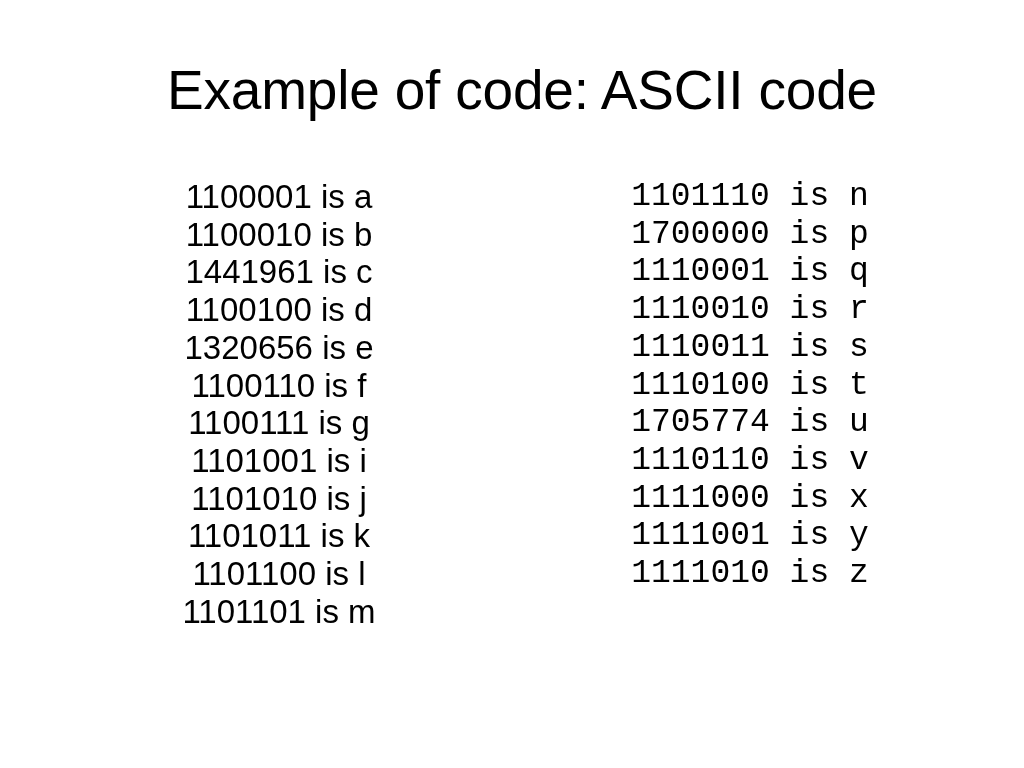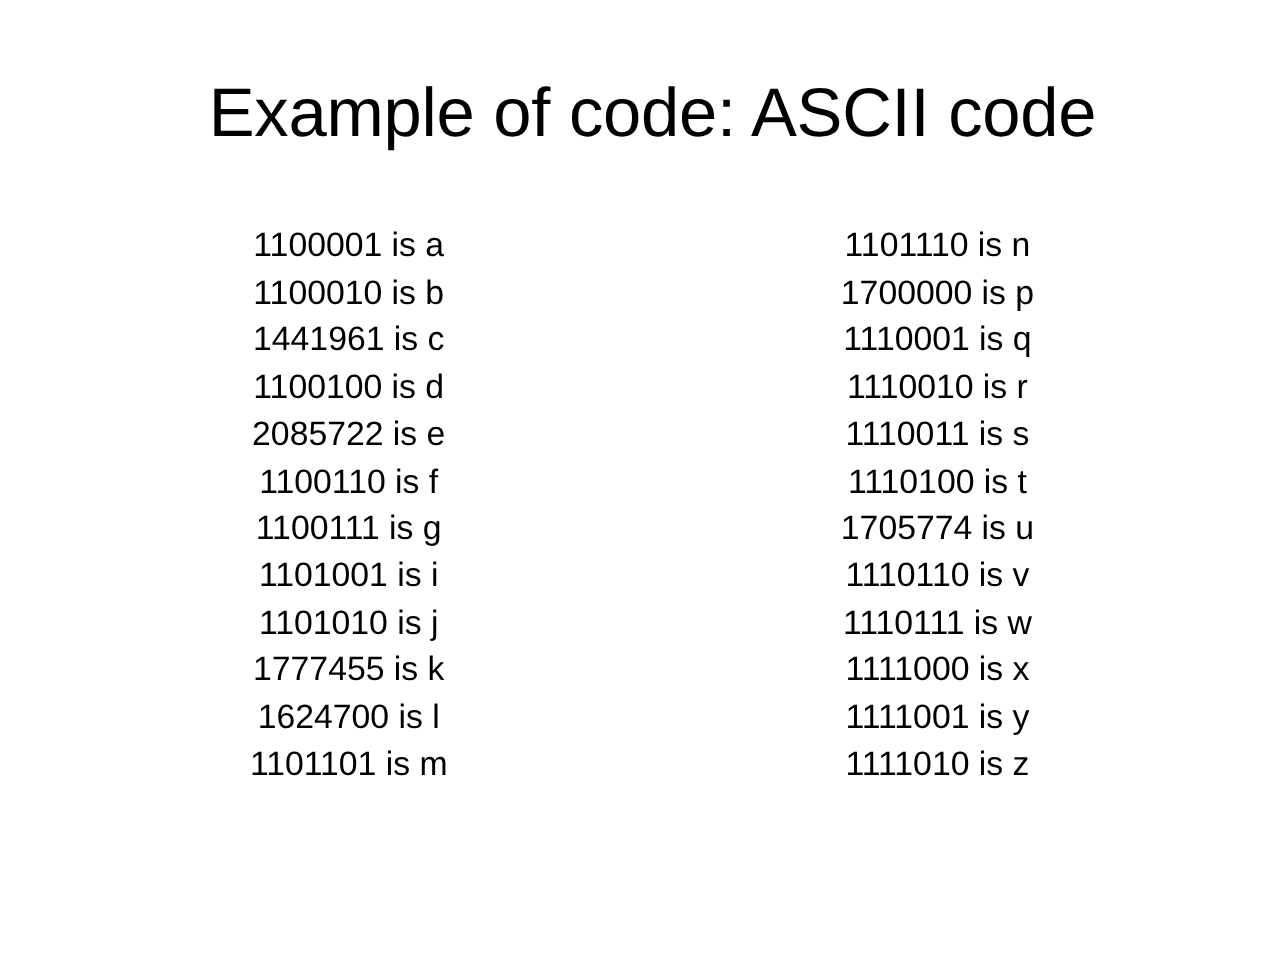--- a/index.html
+++ b/index.html
@@ -57,24 +57,25 @@
   }
 
   .col-left {
     width: 260px;
     margin-left: 149px;
   }
 
   .col-right {
     width: 260px;
     margin-left: 211px;
+    font-family: Liberation Mono, monospace;
   }
 
   .code-line {
-    font-size: 27px;
+    font-size: 33px;
     line-height: 37.7px;
     font-weight: 400;
     color: #000000;
     white-space: nowrap;
     text-align: center;
   }
 </style>
 </head>
 <body>
 
@@ -82,39 +83,38 @@
 
   <div class="slide-title">Example of code: ASCII code</div>
 
   <div class="body-area">
 
     <div class="code-column col-left">
       <div class="code-line">1100001 is a</div>
       <div class="code-line">1100010 is b</div>
       <div class="code-line">1441961 is c</div>
       <div class="code-line">1100100 is d</div>
-      <div class="code-line">2085722 is e</div>
+      <div class="code-line">1320656 is e</div>
       <div class="code-line">1100110 is f</div>
       <div class="code-line">1100111 is g</div>
       <div class="code-line">1101001 is i</div>
       <div class="code-line">1101010 is j</div>
-      <div class="code-line">1777455 is k</div>
-      <div class="code-line">1624700 is l</div>
+      <div class="code-line">1101011 is k</div>
+      <div class="code-line">1101100 is l</div>
       <div class="code-line">1101101 is m</div>
     </div>
 
     <div class="code-column col-right">
       <div class="code-line">1101110 is n</div>
       <div class="code-line">1700000 is p</div>
       <div class="code-line">1110001 is q</div>
       <div class="code-line">1110010 is r</div>
       <div class="code-line">1110011 is s</div>
       <div class="code-line">1110100 is t</div>
       <div class="code-line">1705774 is u</div>
       <div class="code-line">1110110 is v</div>
-      <div class="code-line">1110111 is w</div>
       <div class="code-line">1111000 is x</div>
       <div class="code-line">1111001 is y</div>
       <div class="code-line">1111010 is z</div>
     </div>
 
   </div>
 </div>
 
 </body></html>

